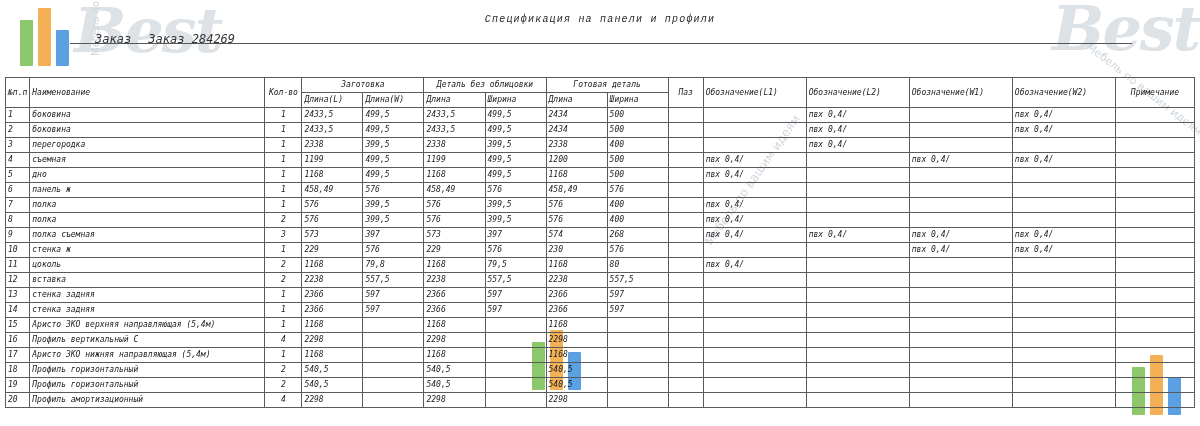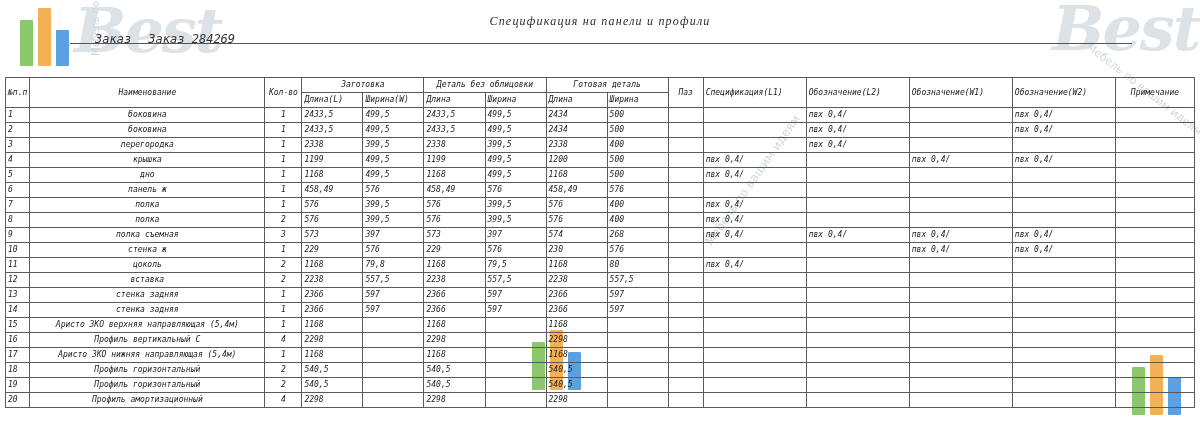--- a/index.html
+++ b/index.html
@@ -57,23 +57,23 @@
     position: absolute;
     inset: 0;
     z-index: 2;
   }
   .doc-title {
     position: absolute;
     top: 14px;
     left: 0;
     width: 1200px;
     text-align: center;
-    font-family: Liberation Serif, serif;
+    font-family: Liberation Mono, monospace;
     font-style: italic;
-    font-size: 12px;
+    font-size: 10px;
     letter-spacing: 1.2px;
     color: #2a2a2a;
   }
   .hdr-lines {
     position: absolute;
     top: 33px;
     left: 70px;
     width: 1062px;
     font-family: "DejaVu Sans Mono", monospace;
     font-style: italic;
@@ -117,21 +117,21 @@
   table.spec th {
     font-style: italic;
     font-size: 8px;
   }
   table.spec td {
     font-style: italic;
     white-space: nowrap;
     overflow: hidden;
   }
   .c-num   { width: 18px;  text-align: left;  padding-left: 3px; }
-  .c-name  { width: 230px; text-align: center;  padding-left: 6px; }
+  .c-name  { width: 230px; text-align: left;  padding-left: 6px; }
   .c-qty   { width: 32px;  text-align: center; margin-left: 32px; }
   .c-val   { width: 56px;  text-align: left;  padding-left: 5px; }
   .c-paz   { width: 30px; }
   .c-oz    { width: 98px;  text-align: left; padding-left: 4px; }
   .c-note  { width: 74px; }
   .grp     { text-align: center; }
 </style>
 </head>
 <body>
 
@@ -174,29 +174,29 @@
   <table class="spec">
     <thead>
       <tr>
         <th class="c-num" rowspan="2">№п.п</th>
         <th class="c-name" rowspan="2">Наименование</th>
         <th class="c-qty" rowspan="2">Кол-во</th>
         <th class="grp" colspan="2">Заготовка</th>
         <th class="grp" colspan="2">Деталь без облицовки</th>
         <th class="grp" colspan="2">Готовая деталь</th>
         <th class="c-paz" rowspan="2">Паз</th>
-        <th class="c-oz" rowspan="2">Спецификация(L1)</th>
+        <th class="c-oz" rowspan="2">Обозначение(L1)</th>
         <th class="c-oz" rowspan="2">Обозначение(L2)</th>
         <th class="c-oz" rowspan="2">Обозначение(W1)</th>
         <th class="c-oz" rowspan="2">Обозначение(W2)</th>
         <th class="c-note" rowspan="2">Примечание</th>
       </tr>
       <tr>
         <th class="c-val">Длина(L)</th>
-        <th class="c-val">Ширина(W)</th>
+        <th class="c-val">Длина(W)</th>
         <th class="c-val">Длина</th>
         <th class="c-val">Ширина</th>
         <th class="c-val">Длина</th>
         <th class="c-val">Ширина</th>
       </tr>
     </thead>
     <tbody id="spec-body">
         <tr>
           <td class="c-num">1</td>
           <td class="c-name">боковина</td>
@@ -243,21 +243,21 @@
           <td class="c-val">400</td>
           <td class="c-paz"></td>
           <td class="c-oz"></td>
           <td class="c-oz">пвх 0,4/</td>
           <td class="c-oz"></td>
           <td class="c-oz"></td>
           <td class="c-note"></td>
         </tr>
         <tr>
           <td class="c-num">4</td>
-          <td class="c-name">крышка</td>
+          <td class="c-name">съемная</td>
           <td class="c-qty">1</td>
           <td class="c-val">1199</td>
           <td class="c-val">499,5</td>
           <td class="c-val">1199</td>
           <td class="c-val">499,5</td>
           <td class="c-val">1200</td>
           <td class="c-val">500</td>
           <td class="c-paz"></td>
           <td class="c-oz">пвх 0,4/</td>
           <td class="c-oz"></td>

